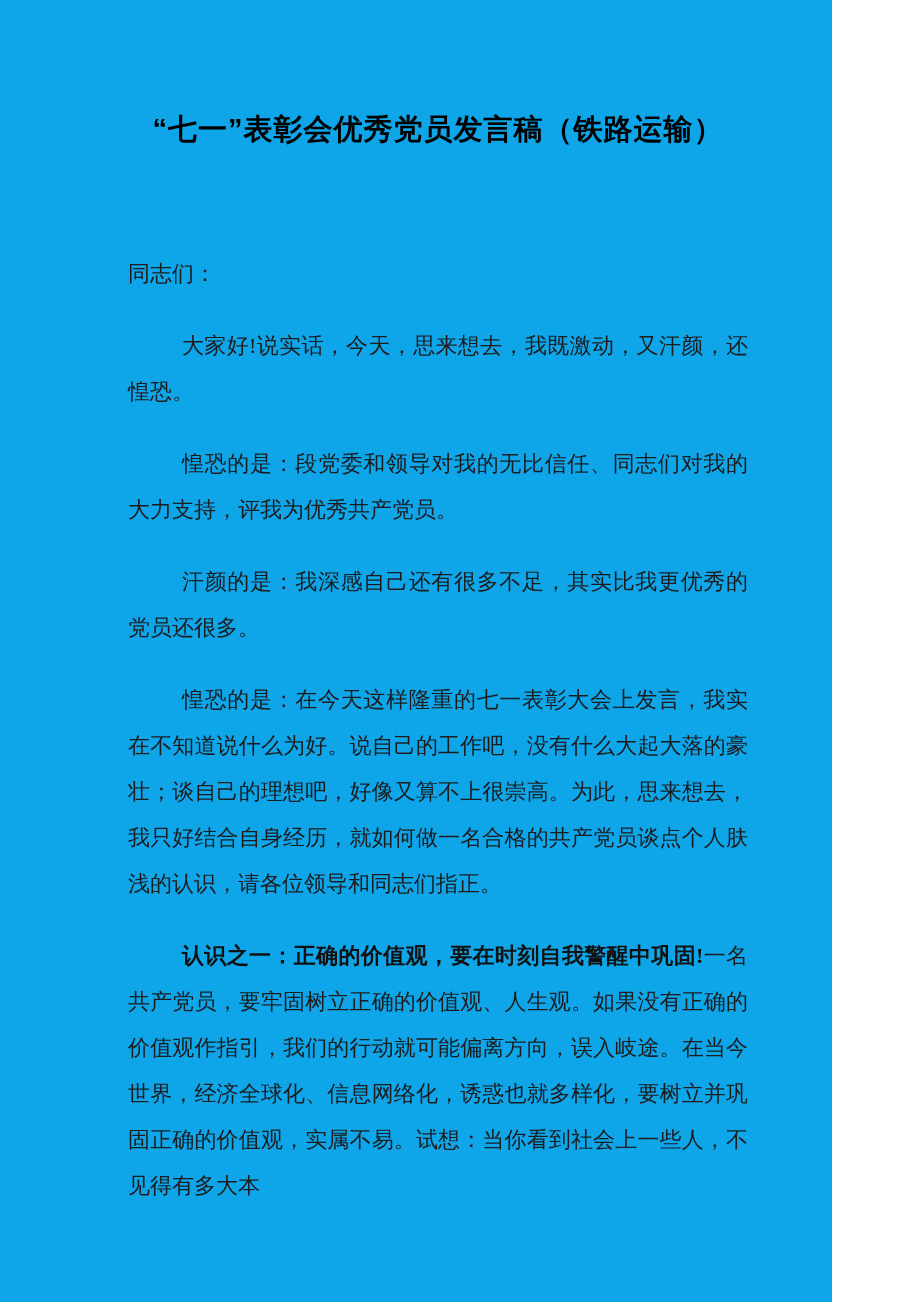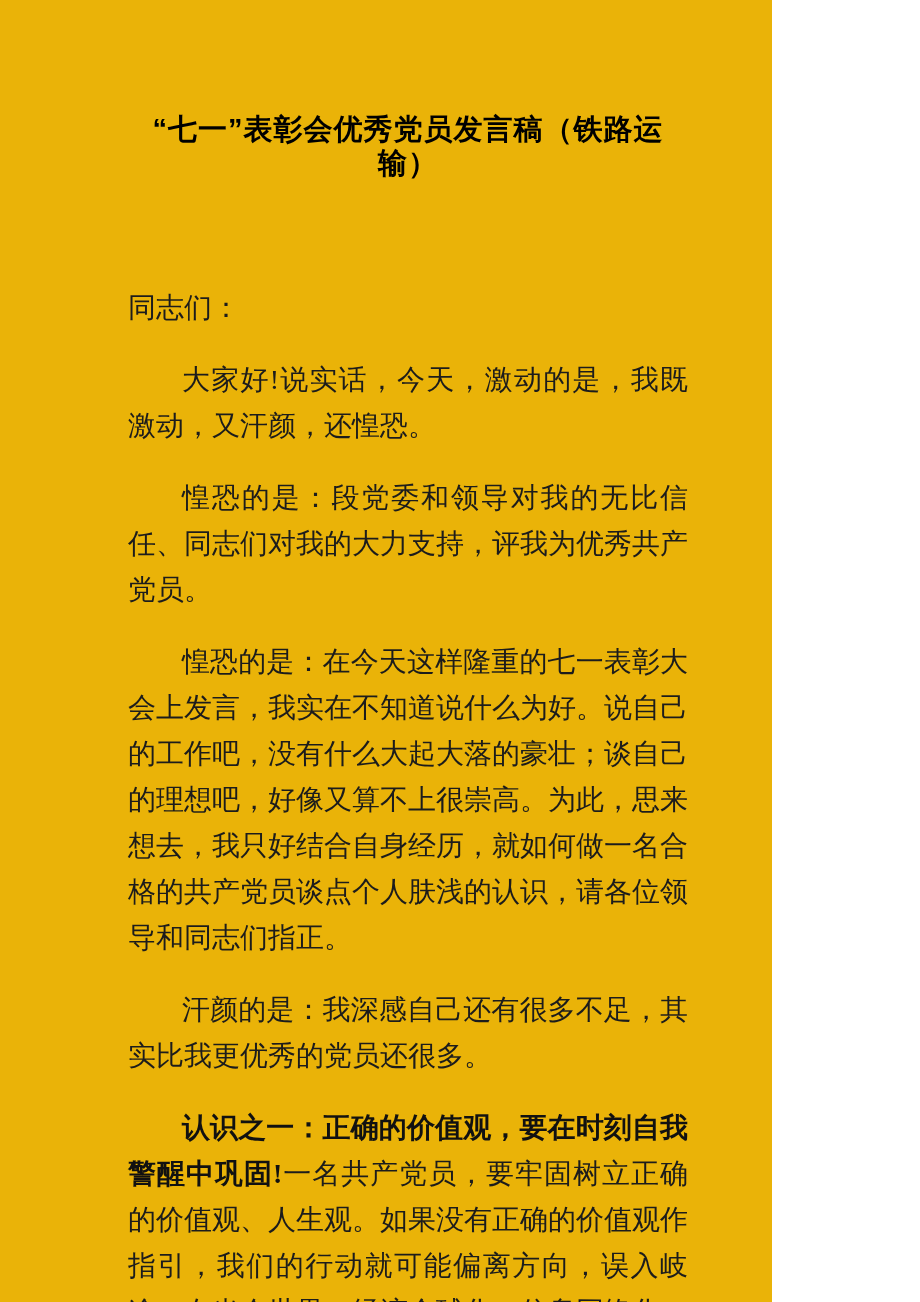--- a/index.html
+++ b/index.html
@@ -2,23 +2,23 @@
 <html><head>
 <meta charset="utf-8">
 <style>
   html, body {
     margin: 0;
     padding: 0;
     background: #ffffff;
   }
   .page {
     position: relative;
-    width: 772px;
+    width: 832px;
     height: 1302px;
-    background: #eab308;
+    background: #0ea5e9;
     overflow: hidden;
     box-sizing: border-box;
     padding: 112px 84px 0 128px;
     color: #1c1c1c;
   }
   .doc-title {
     margin: 0;
     font-family: "Liberation Sans", "DejaVu Sans", sans-serif;
     font-weight: bold;
     font-size: 29px;
@@ -26,21 +26,21 @@
     text-align: center;
     color: #000000;
     letter-spacing: 1px;
   }
   .doc-body {
     margin-top: 105px;
   }
   .para {
     margin: 0 0 26px 0;
     font-family: "Liberation Serif", "DejaVu Serif", serif;
-    font-size: 28px;
+    font-size: 22px;
     line-height: 46px;
     text-align: justify;
     text-indent: 54px;
     color: #1c1c1c;
   }
   .para.no-indent {
     text-indent: 0;
   }
   .bold-lead {
     font-weight: bold;
@@ -50,23 +50,23 @@
 </style>
 </head>
 <body>
 
 <div class="page">
   <h1 class="doc-title">“七一”表彰会优秀党员发言稿（铁路运输）</h1>
 
   <div class="doc-body">
     <p class="para no-indent">同志们：</p>
 
-    <p class="para">大家好!说实话，今天，激动的是，我既激动，又汗颜，还惶恐。</p>
+    <p class="para">大家好!说实话，今天，思来想去，我既激动，又汗颜，还惶恐。</p>
 
     <p class="para">惶恐的是：段党委和领导对我的无比信任、同志们对我的大力支持，评我为优秀共产党员。</p>
 
+    <p class="para">汗颜的是：我深感自己还有很多不足，其实比我更优秀的党员还很多。</p>
+
     <p class="para">惶恐的是：在今天这样隆重的七一表彰大会上发言，我实在不知道说什么为好。说自己的工作吧，没有什么大起大落的豪壮；谈自己的理想吧，好像又算不上很崇高。为此，思来想去，我只好结合自身经历，就如何做一名合格的共产党员谈点个人肤浅的认识，请各位领导和同志们指正。</p>
-
-    <p class="para">汗颜的是：我深感自己还有很多不足，其实比我更优秀的党员还很多。</p>
 
     <p class="para"><span class="bold-lead">认识之一：正确的价值观，要在时刻自我警醒中巩固!</span><span>一名共产党员，要牢固树立正确的价值观、人生观。如果没有正确的价值观作指引，我们的行动就可能偏离方向，误入岐途。在当今世界，经济全球化、信息网络化，诱惑也就多样化，要树立并巩固正确的价值观，实属不易。试想：当你看到社会上一些人，不见得有多大本</span></p>
   </div>
 </div>
 
 </body></html>

